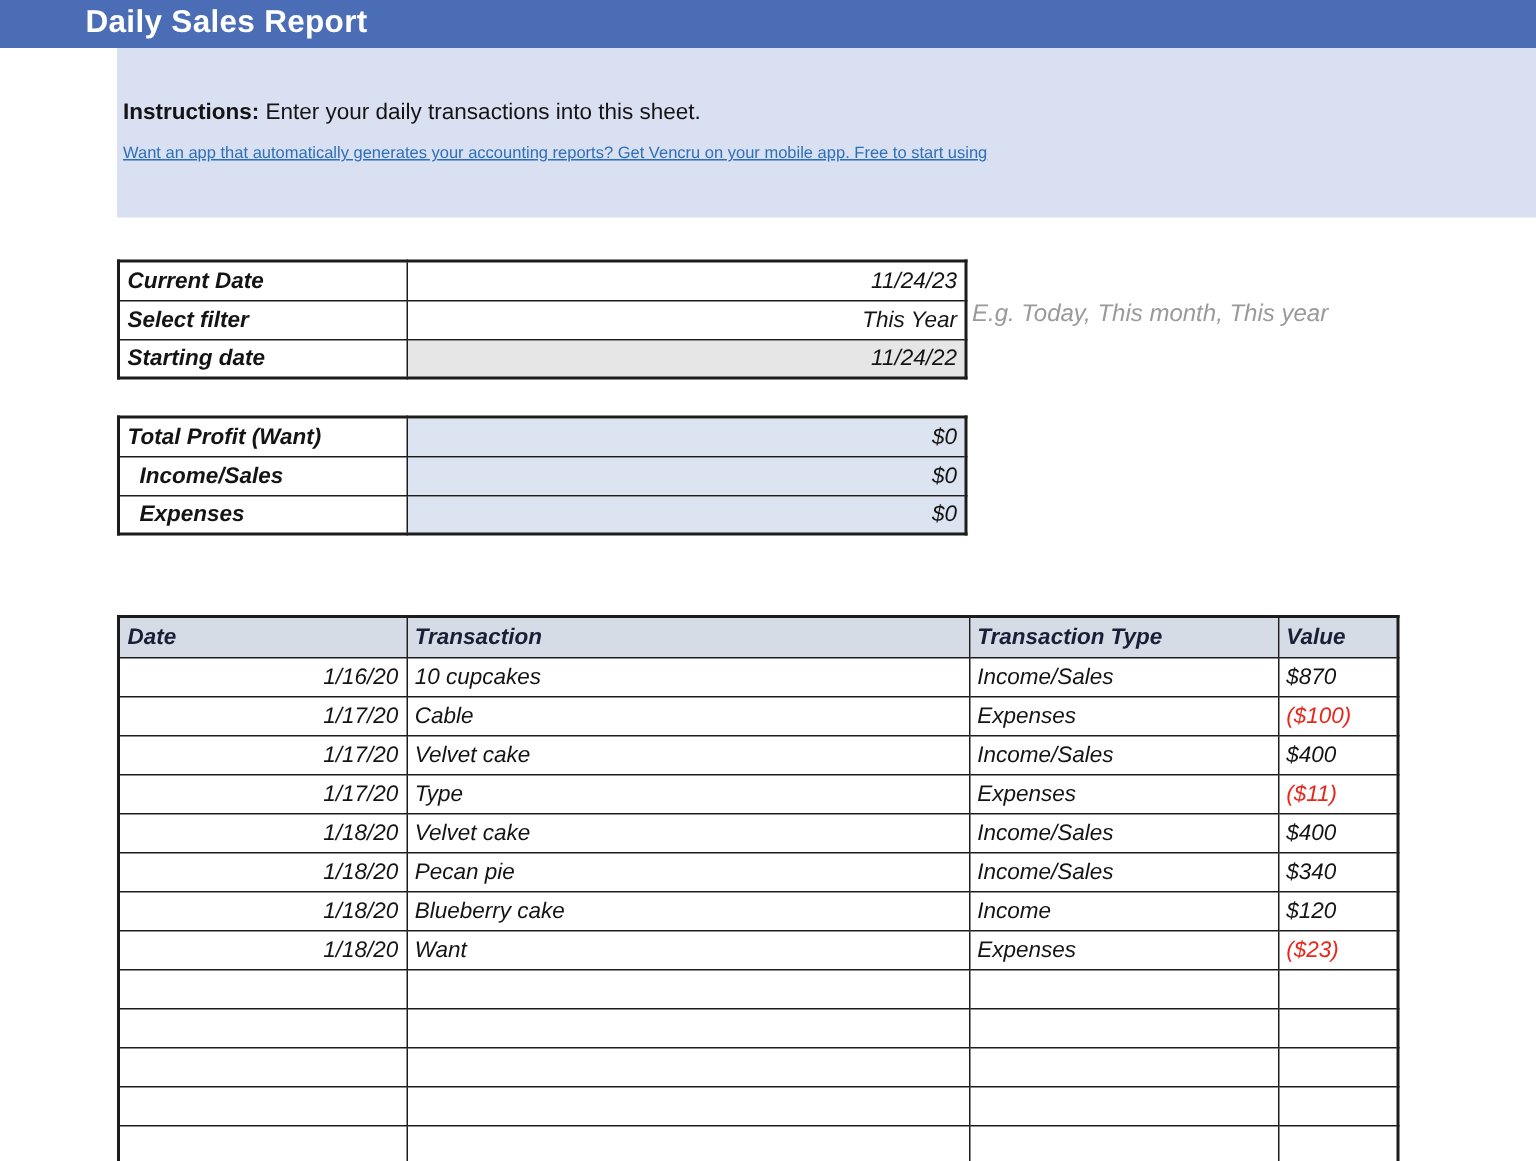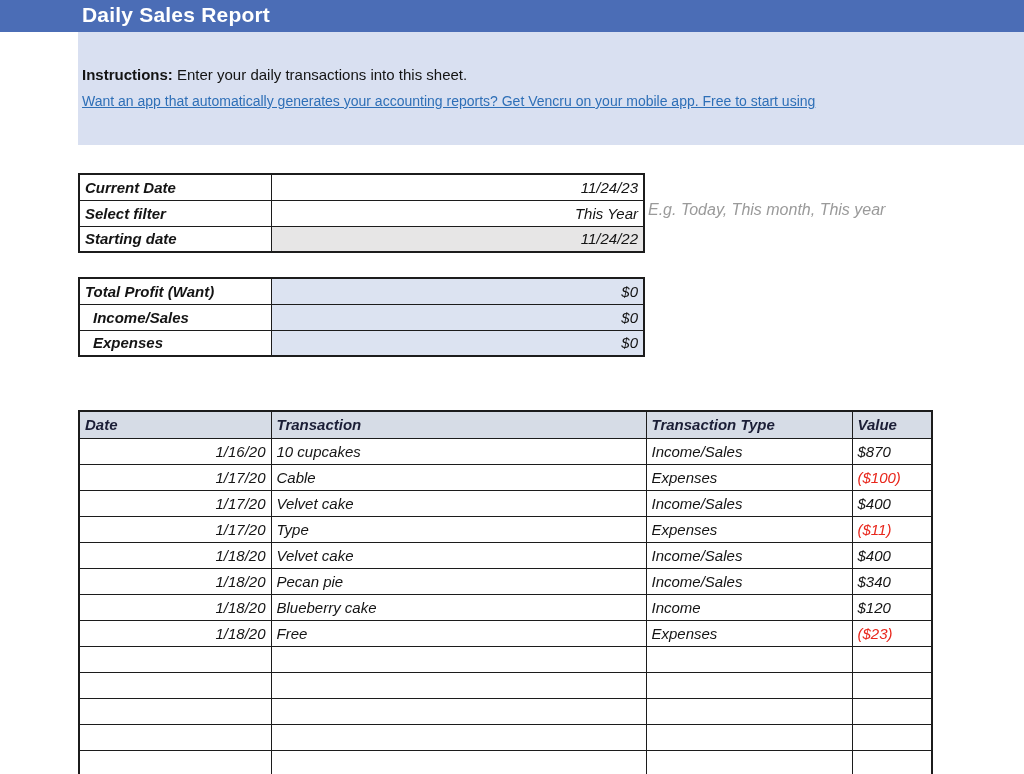--- a/index.html
+++ b/index.html
@@ -19,33 +19,33 @@
   body{
     width:1024px;height:774px;position:relative;overflow:hidden;
     background:#ffffff;color:var(--ink);
     font-family:"Liberation Sans", sans-serif;
   }
   .title-bar{
     position:absolute;left:0;top:0;width:1024px;height:32px;
     background:var(--accent);
   }
   .title-bar h1{
-    margin:0;padding:3px 0 0 82px;
+    margin:0;padding:3px 0 0 57px;
     font-size:21px;font-weight:700;color:#ffffff;letter-spacing:.2px;
   }
   .instructions{
     position:absolute;left:78px;top:32px;width:1020px;height:113px;
     background:var(--box-bg);
     padding:30px 6px 0 4px;
     font-size:15px;line-height:26px;
   }
   .instructions .lead b{font-weight:700;}
   .instructions a{
     color:var(--link);text-decoration:underline;cursor:pointer;
-    font-size:14px;
+    font-size:11px;
   }
   table{border-collapse:collapse;position:absolute;table-layout:fixed;font-style:italic;}
   td,th{
     border:1px solid var(--border);
     height:26px;padding:0 5px;
     font-size:15px;overflow:hidden;white-space:nowrap;
   }
   .filter-table{left:78px;top:173px;width:565px;border:2px solid var(--border);}
   .filter-table td.lbl{width:192px;font-weight:700;}
   .filter-table td.val{width:373px;text-align:right;}
@@ -165,21 +165,21 @@
         <td class="value">$340</td>
       </tr>
       <tr>
         <td class="date">1/18/20</td>
         <td class="txn">Blueberry cake</td>
         <td class="type">Income</td>
         <td class="value">$120</td>
       </tr>
       <tr>
         <td class="date">1/18/20</td>
-        <td class="txn">Free</td>
+        <td class="txn">Want</td>
         <td class="type">Expenses</td>
         <td class="value neg">($23)</td>
       </tr>
       <tr>
         <td class="date"></td>
         <td class="txn"></td>
         <td class="type"></td>
         <td class="value"></td>
       </tr>
       <tr>

